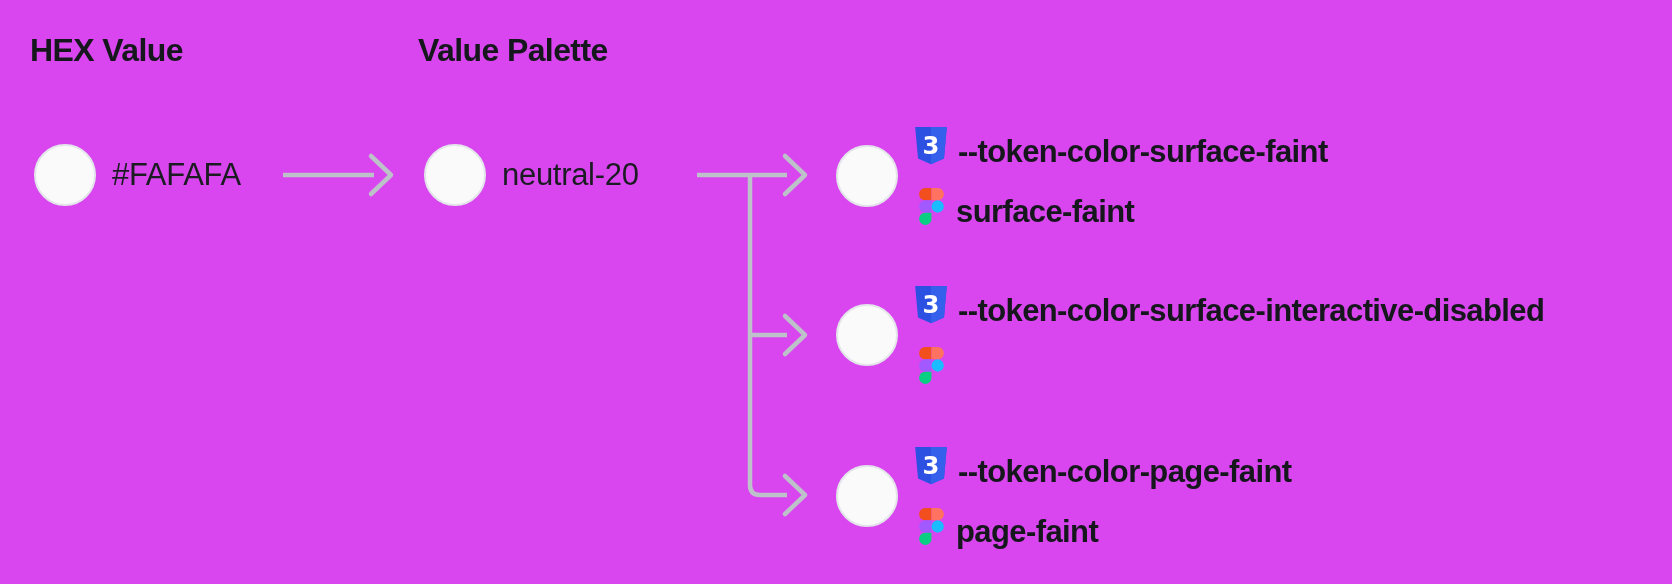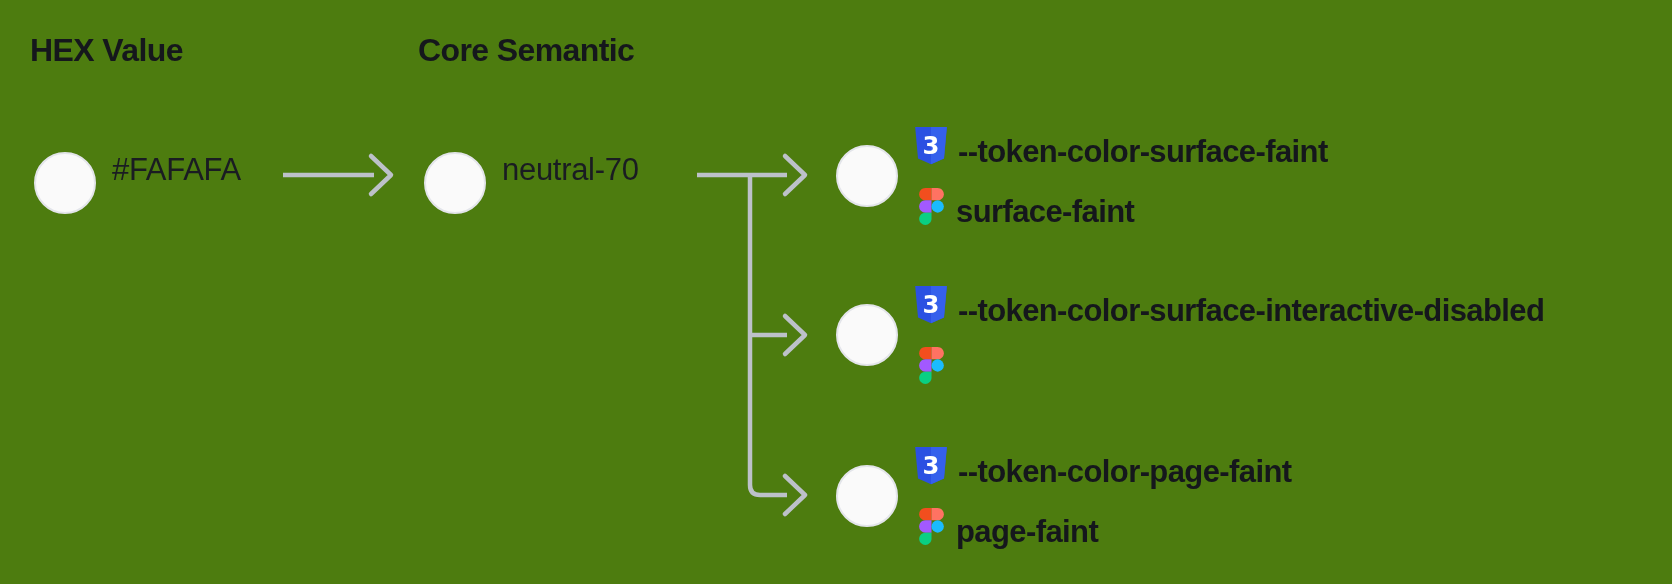--- a/index.html
+++ b/index.html
@@ -1,36 +1,36 @@
 <!DOCTYPE html>
 <html style="--connector: #bdc1c9; --swatch_border: #e3e5ea; --text_primary: #15171c; --css_badge: #2b50e2; --css_badge_light: #3560ec; --figma_red: #F24E1E; --figma_salmon: #FF7262; --figma_purple: #A259FF; --figma_blue: #1ABCFE; --figma_green: #0ACF83;"><head>
 <meta charset="utf-8">
 <style>
   html,body{margin:0;padding:0;background:#ffffff;}
   .canvas{
     position:relative;
     width:1672px;height:584px;
-    background:#4d7c0f;
+    background:#d946ef;
     overflow:hidden;
     font-family:"Liberation Sans","DejaVu Sans",sans-serif;
     color:var(--text_primary,#15171c);
   }
   .connector-layer{position:absolute;left:0;top:0;}
   .col-header{
     position:absolute;top:32px;
     font-size:32px;font-weight:700;letter-spacing:-0.6px;
     color:var(--text_primary,#15171c);
     white-space:nowrap;
   }
   .header-hex{left:30px;}
   .header-core{left:418px;}
   .header-semantic{left:840px;}
   .node{
-    position:absolute;top:152px;height:62px;
-    display:flex;align-items:flex-start;
+    position:absolute;top:144px;height:62px;
+    display:flex;align-items:center;
   }
   .node-hex{left:34px;}
   .node-core{left:424px;}
   .swatch{
     width:58px;height:58px;border-radius:50%;
     border:2px solid var(--swatch_border,#e3e5ea);
     background:#fafafa;
     flex:0 0 auto;
   }
   .node-label{
@@ -71,30 +71,30 @@
 
       <path d="M750 177 V485 Q750 495 760 495 H787"></path>
       <path d="M785 476 L805 495 L785 514" stroke-linejoin="round" stroke-linecap="round"></path>
 
       <path d="M750 335 H787"></path>
       <path d="M785 316 L805 335 L785 354" stroke-linejoin="round" stroke-linecap="round"></path>
     </g>
   </svg>
 
   <div class="col-header header-hex">HEX Value</div>
-  <div class="col-header header-core">Core Semantic</div>
+  <div class="col-header header-core">Value Palette</div>
 
   <div class="node node-hex">
     <div class="swatch" style="background-color: rgb(250, 250, 250);"></div>
     <div class="node-label">#FAFAFA</div>
   </div>
 
   <div class="node node-core">
     <div class="swatch" style="background-color: rgb(250, 250, 250);"></div>
-    <div class="node-label">neutral-70</div>
+    <div class="node-label">neutral-20</div>
   </div>
 
   <div class="token-row token-row-1">
     <div class="swatch" style="background-color: rgb(250, 250, 250);"></div>
     <div class="token-lines">
       <div class="token-line">
         <svg class="css-badge" viewBox="0 0 32 36">
           <path d="M1 0 H31 L28.3 29.8 L16 35.4 L3.7 29.8 Z" fill="var(--css_badge)"></path>
           <path d="M16 0 H31 L28.3 29.8 L16 35.4 Z" fill="var(--css_badge_light)"></path>
           <text x="16" y="26" text-anchor="middle" font-family="DejaVu Sans, sans-serif" font-size="23" font-weight="bold" fill="#ffffff">3</text>

